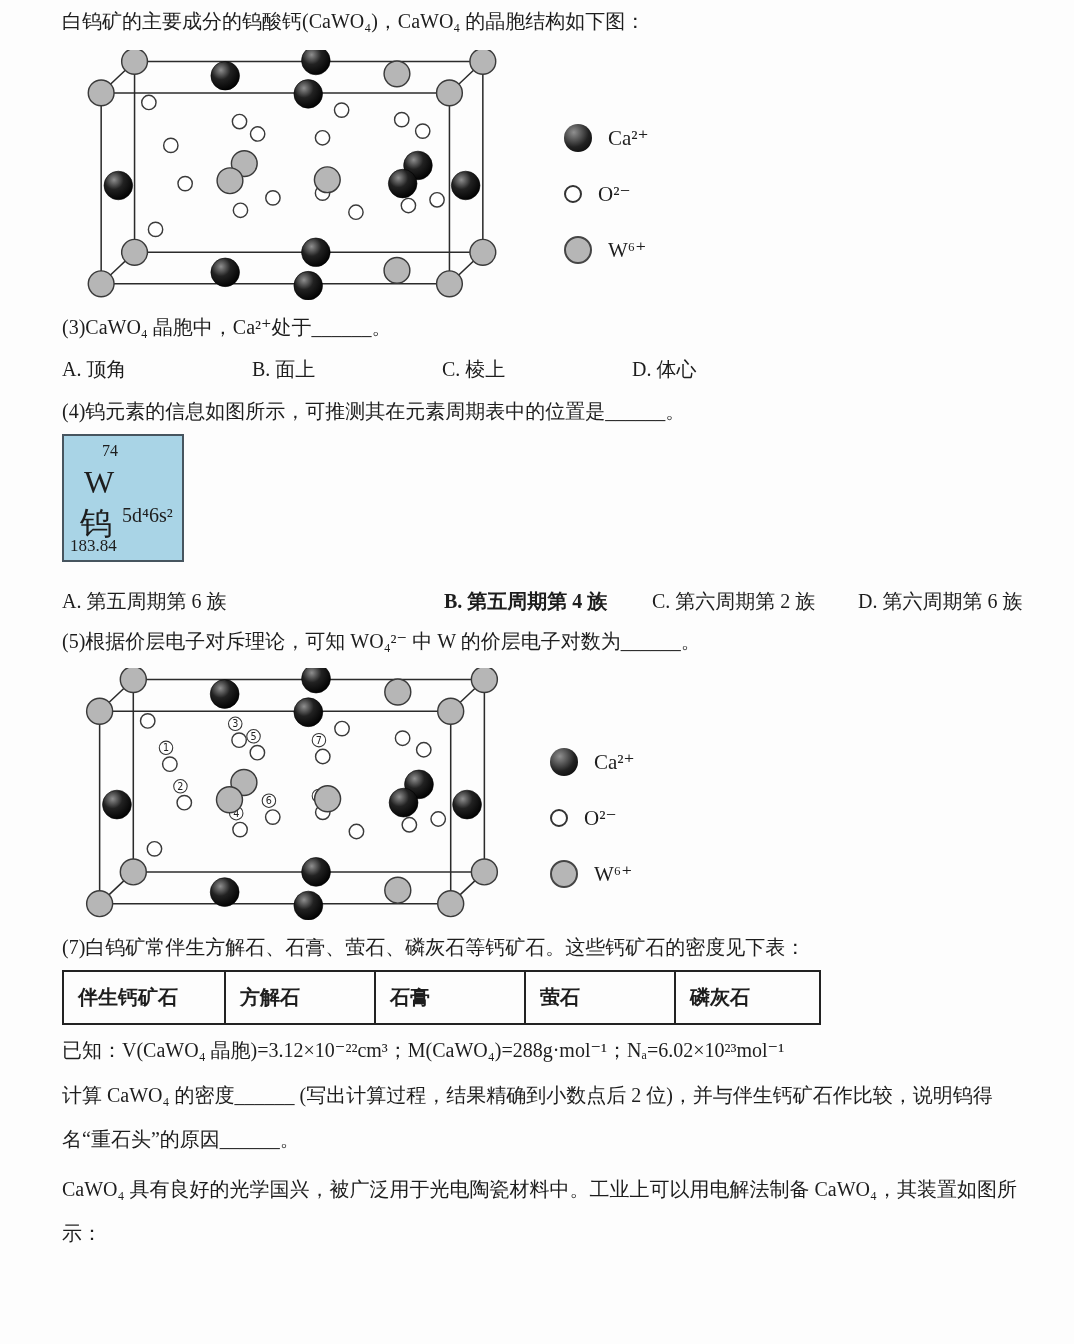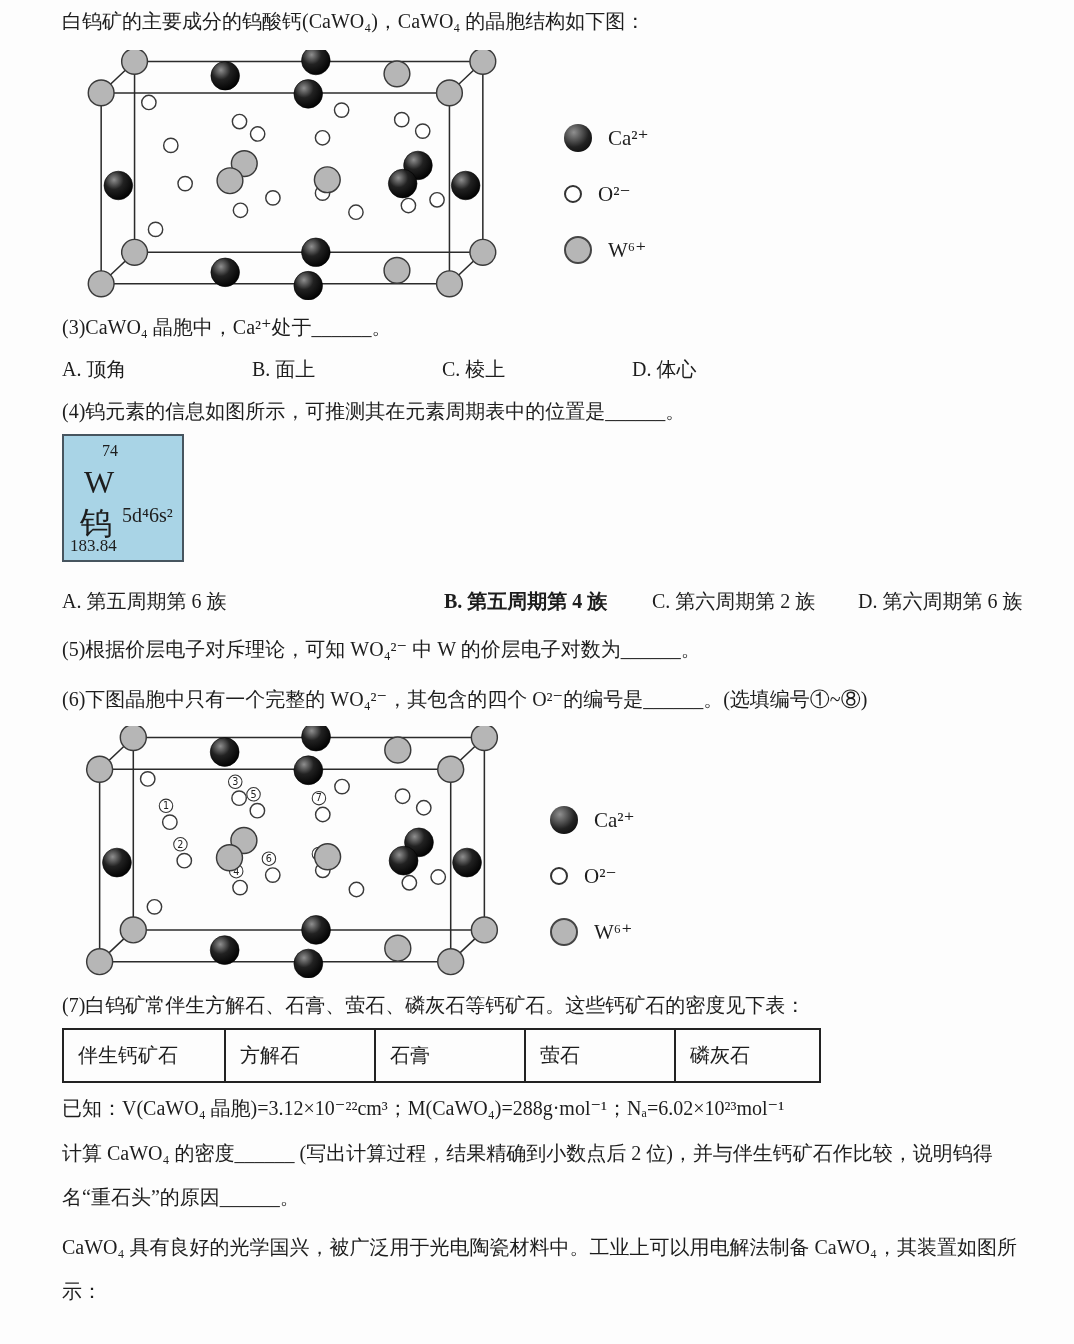--- a/index.html
+++ b/index.html
@@ -30,26 +30,26 @@
   .q-opts4 .oa{width:382px;}
   .q-opts4 .ob{width:208px;font-weight:bold;}
   .q-opts4 .oc{width:206px;}
   .elem-tile{margin-top:8px;width:118px;height:124px;border:2px solid #47555f;
              position:relative;font-family:"Liberation Serif","DejaVu Serif",serif;}
   .elem-num{position:absolute;top:6px;left:38px;font-size:16px;}
   .elem-sym{position:absolute;top:28px;left:20px;font-size:32px;}
   .elem-name{position:absolute;top:66px;left:16px;font-size:32px;}
   .elem-cfg{position:absolute;top:68px;left:58px;font-size:20px;}
   .elem-mass{position:absolute;bottom:4px;left:6px;font-size:17px;}
-  .q5{margin-top:16px;}
+  .q5{margin-top:8px;}
   .q6{margin-top:16px;}
   .q7{margin-top:12px;}
   table.density{margin-top:8px;border-collapse:collapse;table-layout:fixed;}
   table.density td{border:2px solid #222;height:51px;padding:0 0 0 14px;
-                   font-size:20px;font-weight:normal;text-align:left;vertical-align:middle;}
+                   font-size:20px;font-weight:bold;text-align:left;vertical-align:middle;}
   .known{margin-top:10px;}
   .calc{margin-top:8px;}
   .bottom{margin-top:6px;}
 </style>
 </head>
 <body>
 
 <div class="page">
 
   <div class="line">白钨矿的主要成分的钨酸钙(CaWO₄)，CaWO₄ 的晶胞结构如下图：</div>
@@ -151,21 +151,20 @@
   </div>
 
   <div class="q-opts4">
     <span class="oa">A. 第五周期第 6 族</span>
     <span class="ob">B. 第五周期第 4 族</span>
     <span class="oc">C. 第六周期第 2 族</span>
     <span class="od">D. 第六周期第 6 族</span>
   </div>
 
   <div class="line-tall q5">(5)根据价层电子对斥理论，可知 WO₄²⁻ 中 W 的价层电子对数为______。</div>
-  <div class="line-tall q6">(6)下图晶胞中只有一个完整的 WO₄²⁻，其包含的四个 O²⁻的编号是______。(选填编号①~⑧)</div>
 
   <div class="fig-row f2">
     <svg class="crystal" width="460" height="252" viewBox="0 0 440 262">
         <defs>
           <radialGradient id="caGrad1" cx="35%" cy="30%" r="75%">
             <stop offset="0%" stop-color="#8f8f8f"></stop>
             <stop offset="45%" stop-color="#222222"></stop>
             <stop offset="100%" stop-color="#000000"></stop>
           </radialGradient>
         </defs>

